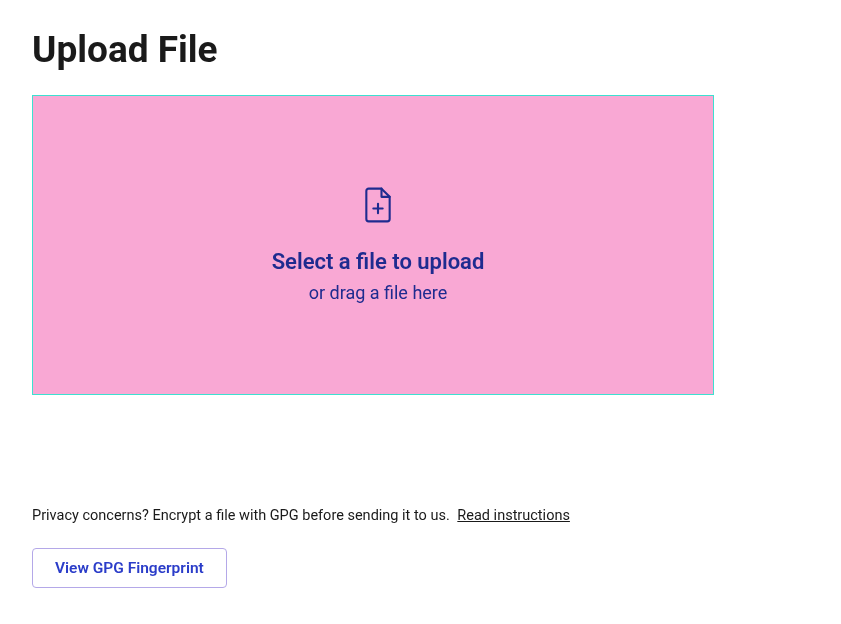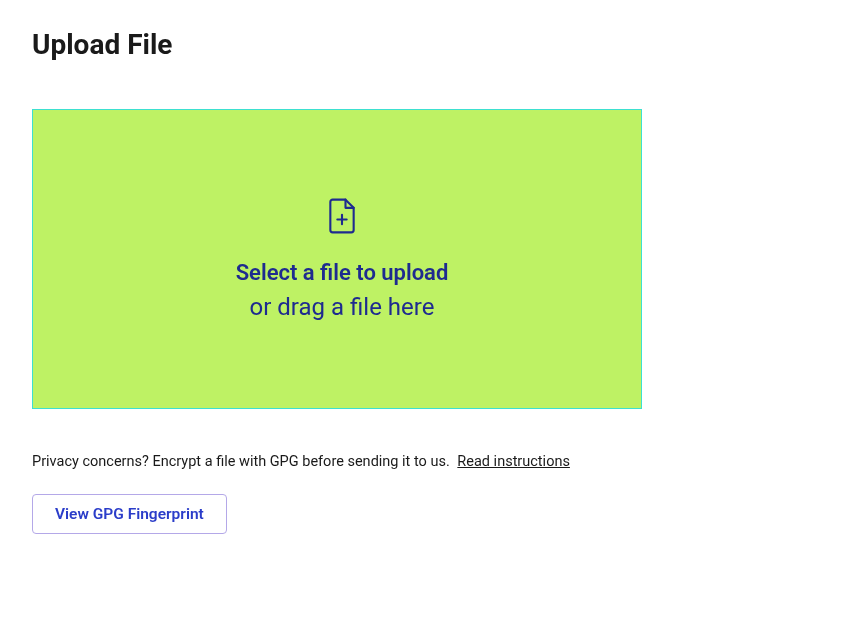--- a/index.html
+++ b/index.html
@@ -7,29 +7,29 @@
       padding: 0;
       box-sizing: border-box;
     }
     body {
       font-family: -apple-system, BlinkMacSystemFont, "Segoe UI", Roboto, Helvetica, Arial, sans-serif;
       background: #ffffff;
       padding: 28px 32px;
       width: 841px;
     }
     .page-title {
-      font-size: 28px;
+      font-size: 37px;
       font-weight: 700;
       color: #1a1a1a;
-      margin-bottom: 48px;
+      margin-bottom: 24px;
     }
     .dropzone {
       border: 1px solid #3de0d0;
-      background: #bef264;
-      width: 610px;
+      background: #f9a8d4;
+      width: 682px;
       height: 300px;
       display: flex;
       flex-direction: column;
       align-items: center;
       justify-content: center;
       cursor: pointer;
       padding-left: 10px;
     }
     .file-icon {
       width: 28px;
@@ -37,27 +37,27 @@
       color: #1e2b8f;
       margin-bottom: 22px;
     }
     .dropzone-primary {
       font-size: 22px;
       font-weight: 600;
       color: #1e2b8f;
       margin-bottom: 8px;
     }
     .dropzone-secondary {
-      font-size: 24px;
+      font-size: 18px;
       font-weight: 400;
       color: #1e2b8f;
       text-align: center;
     }
     .privacy-section {
-      margin-top: 44px;
+      margin-top: 112px;
     }
     .privacy-text {
       font-size: 14.5px;
       color: #1a1a1a;
       margin-bottom: 24px;
     }
     .instructions-link {
       color: #1a1a1a;
       text-decoration: underline;
       margin-left: 4px;

